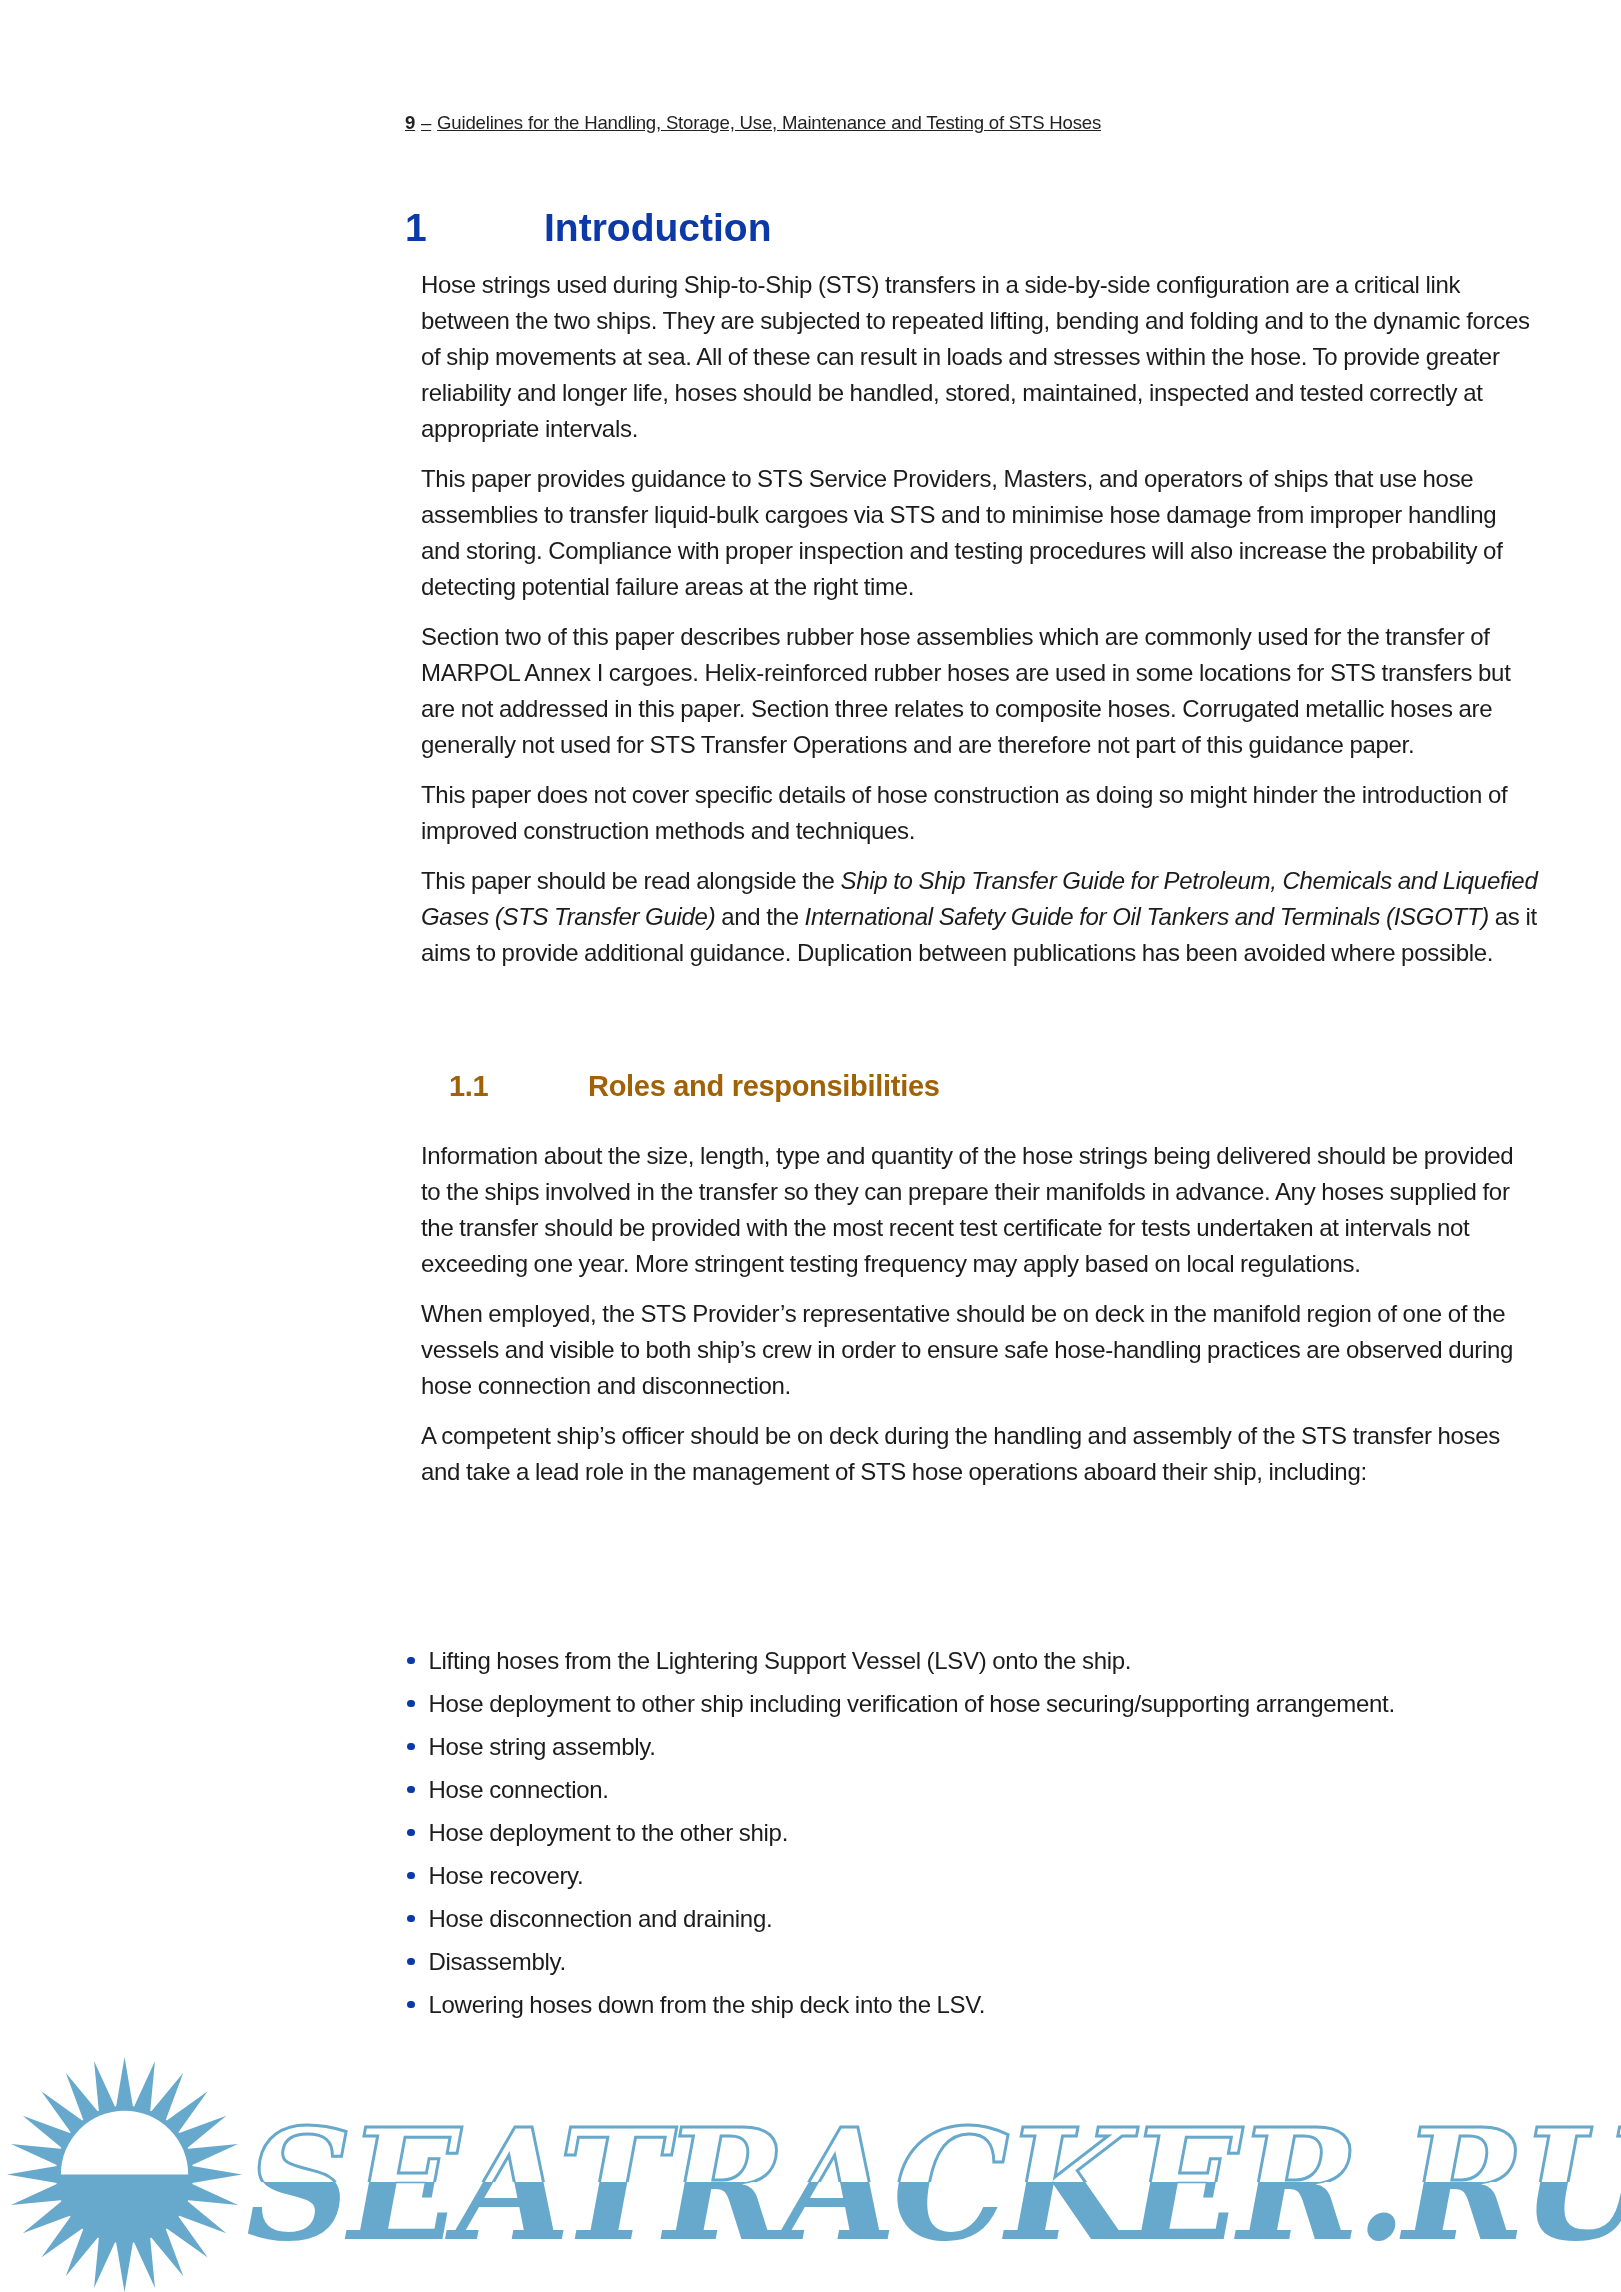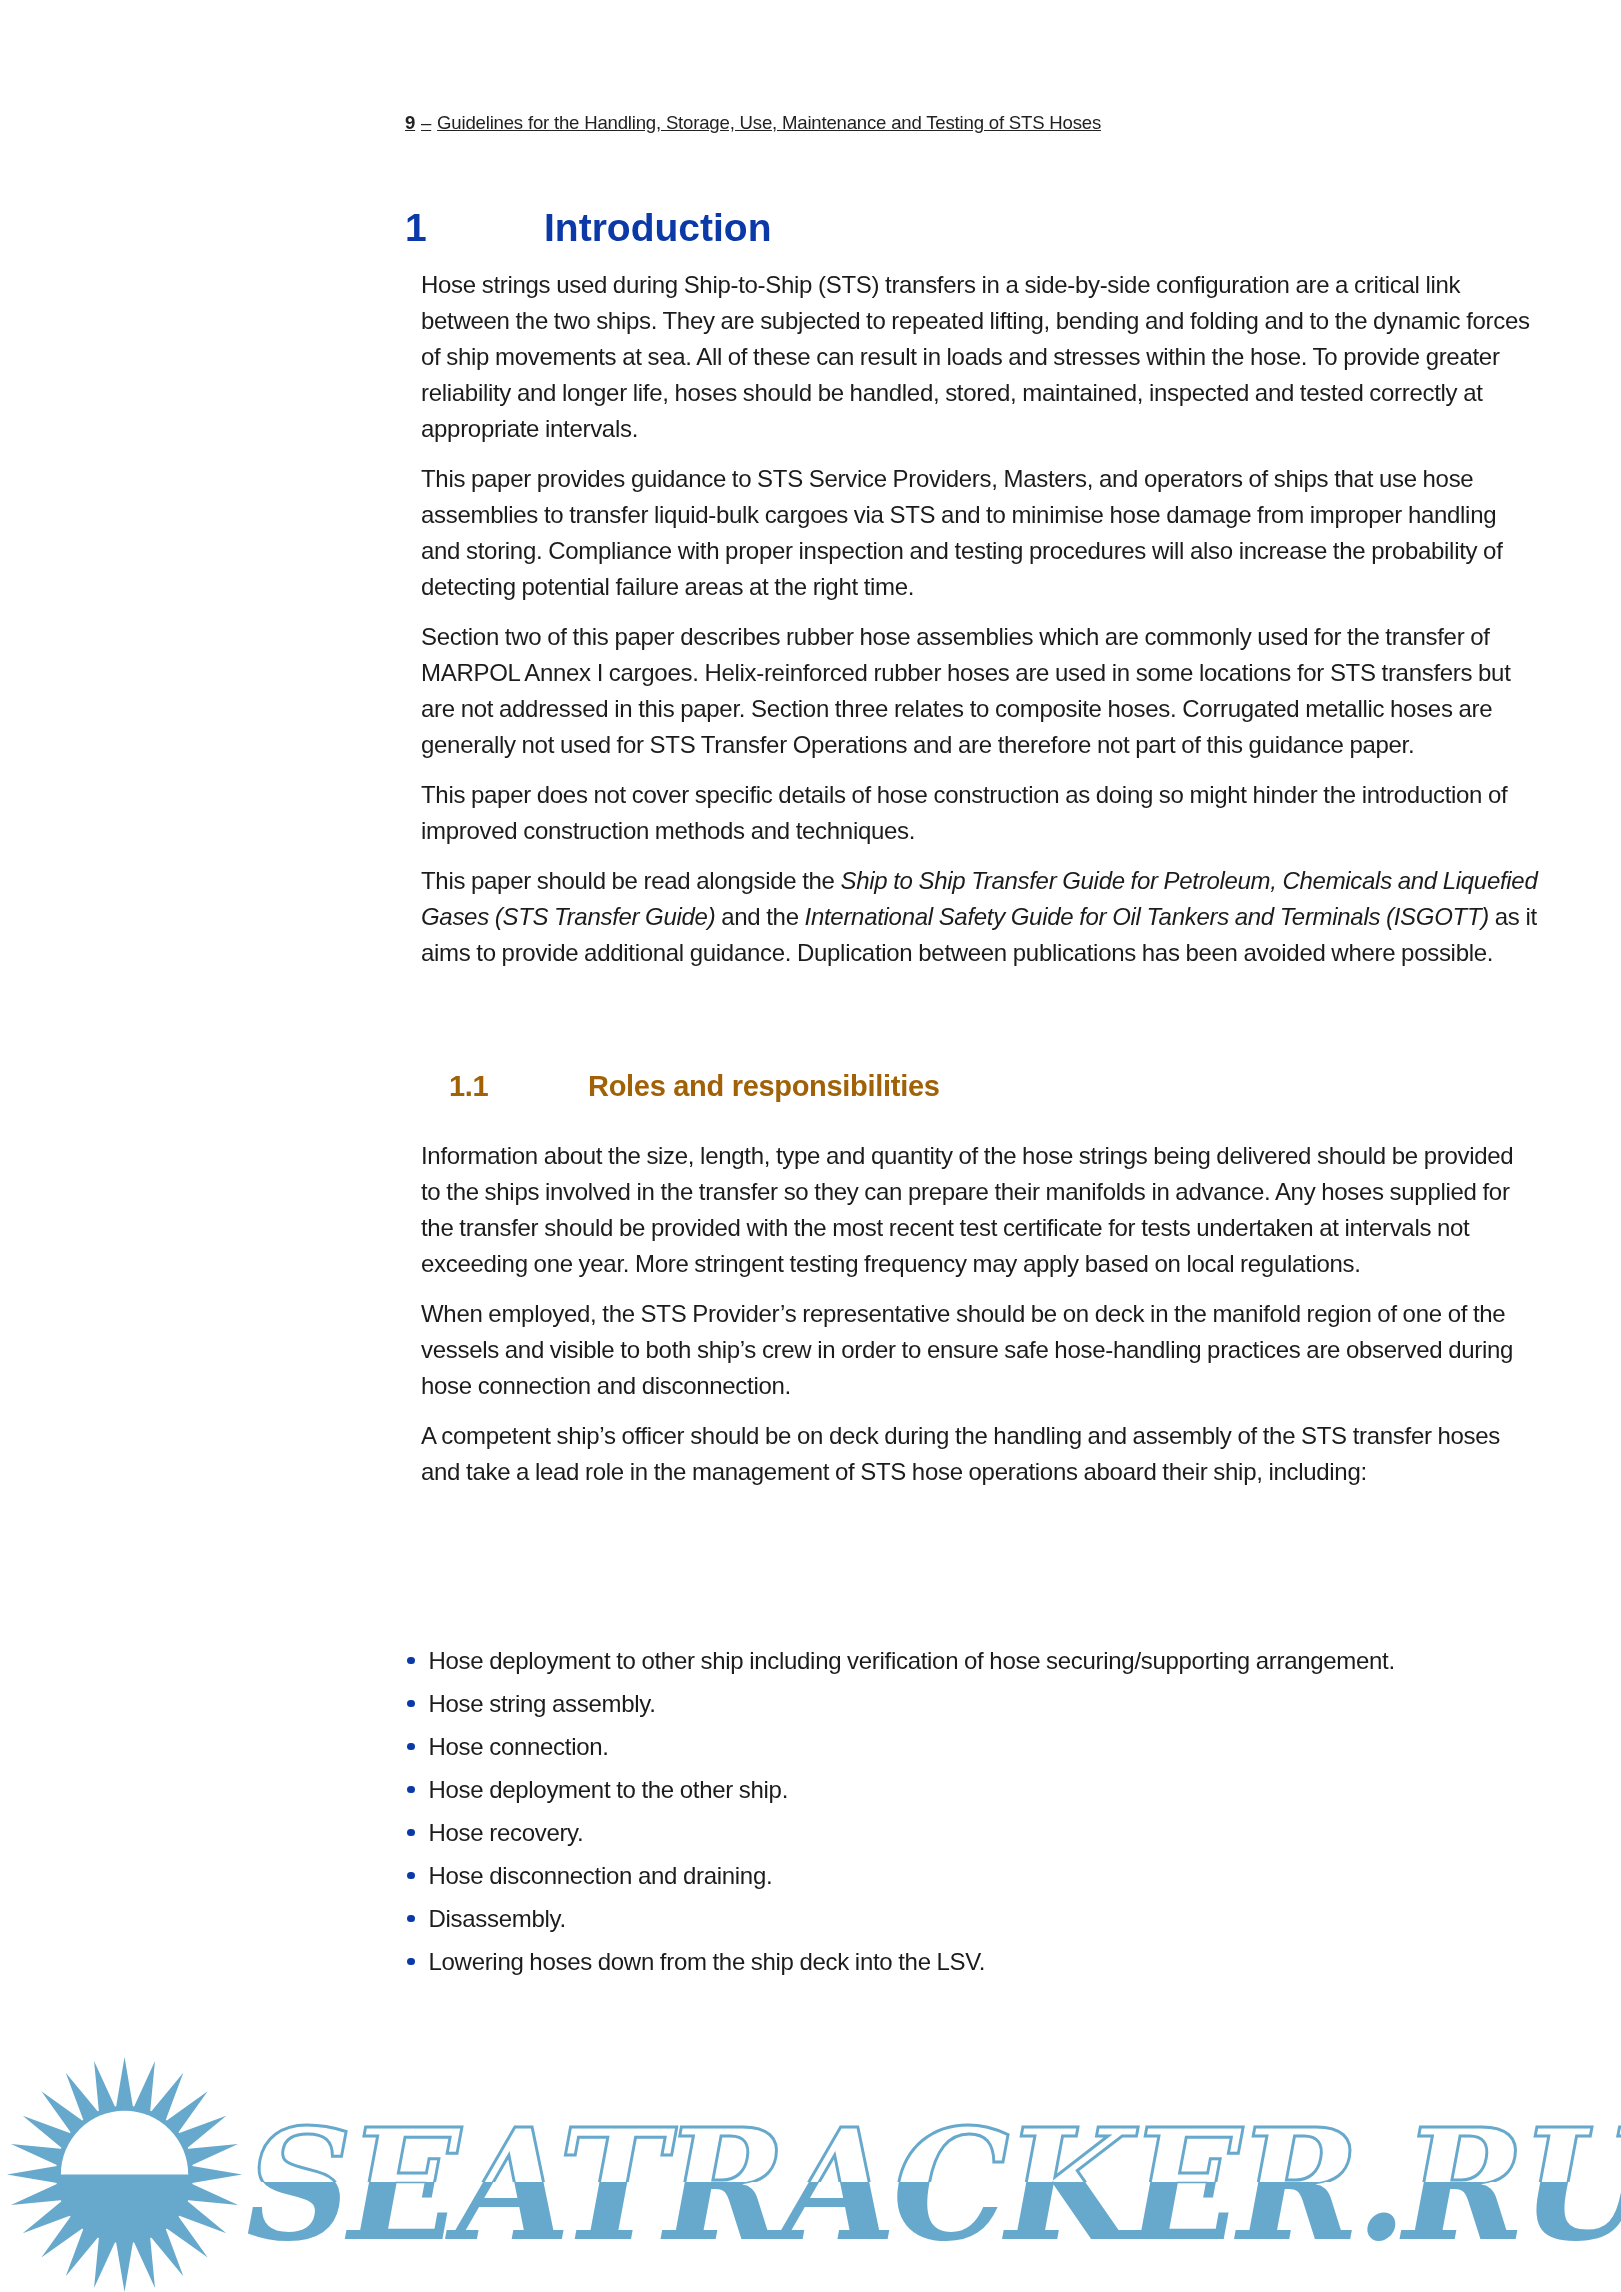--- a/index.html
+++ b/index.html
@@ -53,20 +53,21 @@
     <span class="num">1.1</span><span>Roles and responsibilities</span>
   </div>
 
   <div class="block body-text" style="top:1122px;">
     <p>Information about the size, length, type and quantity of the hose strings being delivered should be provided to the ships involved in the transfer so they can prepare their manifolds in advance. Any hoses supplied for the transfer should be provided with the most recent test certificate for tests undertaken at intervals not exceeding one year. More stringent testing frequency may apply based on local regulations.</p>
     <p>When employed, the STS Provider’s representative should be on deck in the manifold region of one of the vessels and visible to both ship’s crew in order to ensure safe hose-handling practices are observed during hose connection and disconnection.</p>
     <p>A competent ship’s officer should be on deck during the handling and assembly of the STS transfer hoses and take a lead role in the management of STS hose operations aboard their ship, including:</p>
   </div>
 
   <ul class="bullets" style="top:1643px;">
+    <li><span class="dot"></span><span>Lifting hoses from the Lightering Support Vessel (LSV) onto the ship.</span></li>
     <li><span class="dot"></span><span>Hose deployment to other ship including verification of hose securing/supporting arrangement.</span></li>
     <li><span class="dot"></span><span>Hose string assembly.</span></li>
     <li><span class="dot"></span><span>Hose connection.</span></li>
     <li><span class="dot"></span><span>Hose deployment to the other ship.</span></li>
     <li><span class="dot"></span><span>Hose recovery.</span></li>
     <li><span class="dot"></span><span>Hose disconnection and draining.</span></li>
     <li><span class="dot"></span><span>Disassembly.</span></li>
     <li><span class="dot"></span><span>Lowering hoses down from the ship deck into the LSV.</span></li>
   </ul>
 </div>

